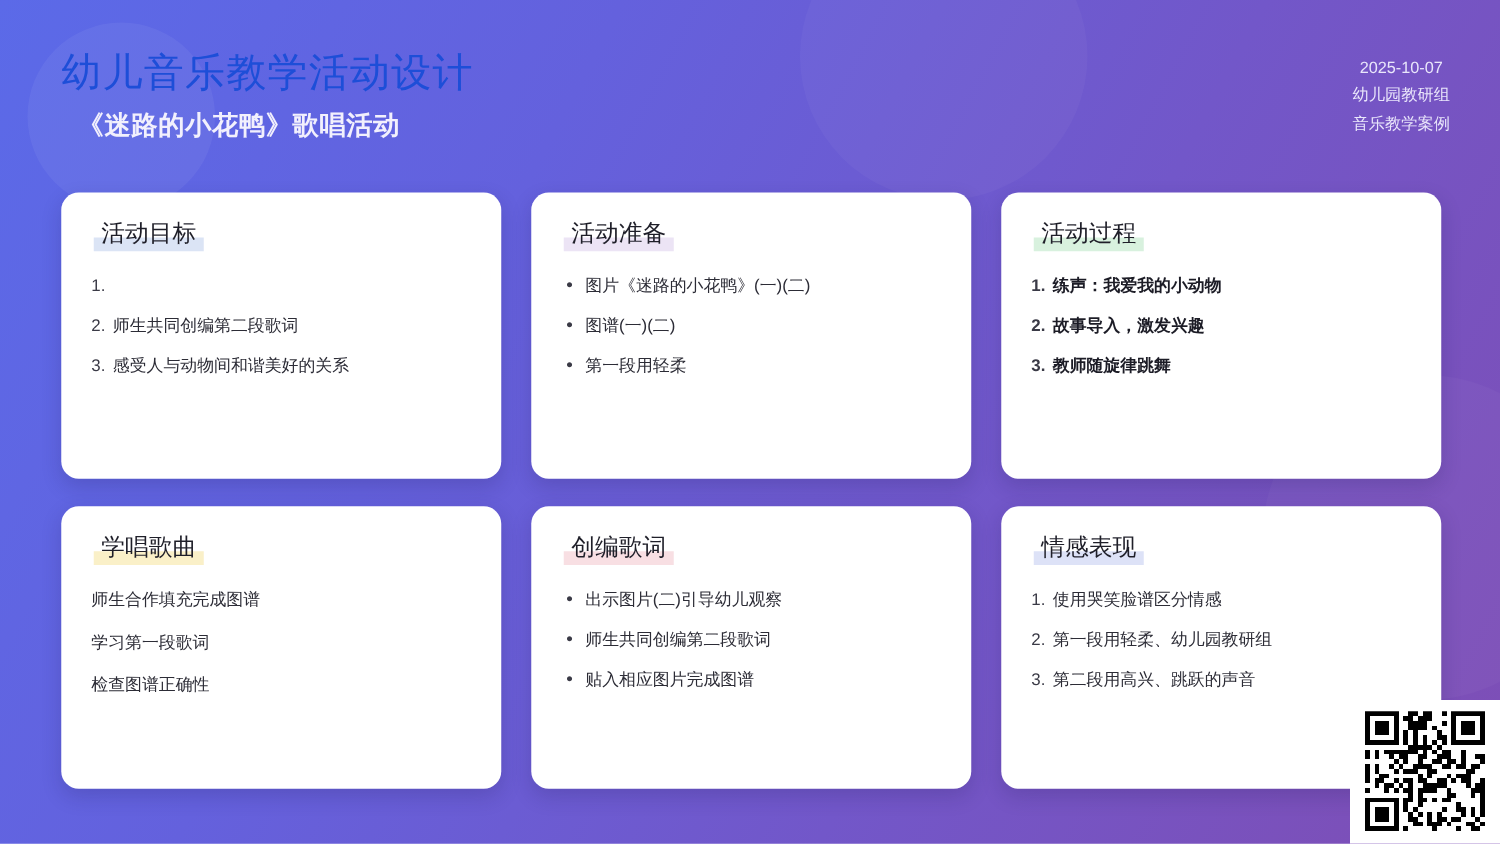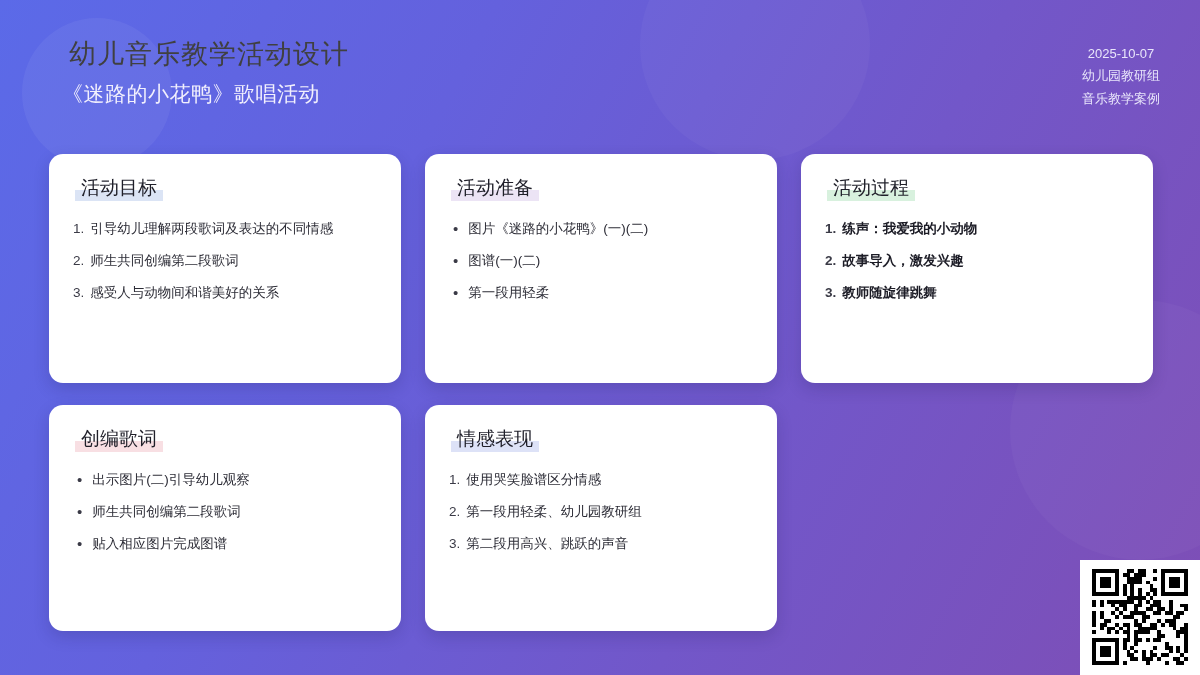--- a/index.html
+++ b/index.html
@@ -33,33 +33,32 @@
     position: absolute;
     left: 0; top: 0;
     width: 1200px; height: 150px;
     z-index: 3;
   }
   .header-left {
     position: absolute;
     left: 49px; top: 38px;
   }
   .deck-title {
-    font-size: 27px;
+    font-size: 32px;
     font-weight: 400;
-    color: #404040;
+    color: #1d4ed8;
     letter-spacing: 1px;
     line-height: 1.25;
     white-space: nowrap;
-    margin-left: 20px;
   }
   .deck-subtitle {
     margin-top: 8px;
     margin-left: 13px;
     font-size: 21px;
-    font-weight: 400;
+    font-weight: 700;
     color: #f2f0fd;
     letter-spacing: 0.5px;
     white-space: nowrap;
   }
   .header-meta {
     position: absolute;
     right: 40px; top: 43px;
     text-align: center;
   }
   .header-meta .meta-line {
@@ -175,21 +174,20 @@
     <div class="meta-line">2025-10-07</div>
     <div class="meta-line">幼儿园教研组</div>
     <div class="meta-line">音乐教学案例</div>
   </div>
 </div>
 
 <div class="card-grid" id="card-grid">
     <div class="card"><div class="card-title" style="--hl: #dbe4f5;">活动目标</div><div class="card-body">
         <div class="item-row">
           <span class="item-marker">1.</span>
-          <span class="item-text">引导幼儿理解两段歌词及表达的不同情感</span>
         </div>
         <div class="item-row">
           <span class="item-marker">2.</span>
           <span class="item-text">师生共同创编第二段歌词</span>
         </div>
         <div class="item-row">
           <span class="item-marker">3.</span>
           <span class="item-text">感受人与动物间和谐美好的关系</span>
         </div>
       </div></div>
@@ -212,20 +210,31 @@
           <span class="item-marker">1.</span>
           <span class="item-text">练声：我爱我的小动物</span>
         </div>
         <div class="item-row">
           <span class="item-marker">2.</span>
           <span class="item-text">故事导入，激发兴趣</span>
         </div>
         <div class="item-row">
           <span class="item-marker">3.</span>
           <span class="item-text">教师随旋律跳舞</span>
+        </div>
+      </div></div>
+    <div class="card"><div class="card-title" style="--hl: #faf0c8;">学唱歌曲</div><div class="card-body body-plain">
+        <div class="item-row">
+          <span class="item-text">师生合作填充完成图谱</span>
+        </div>
+        <div class="item-row">
+          <span class="item-text">学习第一段歌词</span>
+        </div>
+        <div class="item-row">
+          <span class="item-text">检查图谱正确性</span>
         </div>
       </div></div>
     <div class="card"><div class="card-title" style="--hl: #f8dfe3;">创编歌词</div><div class="card-body">
         <div class="item-row">
           <span class="item-marker marker-bullet">•</span>
           <span class="item-text">出示图片(二)引导幼儿观察</span>
         </div>
         <div class="item-row">
           <span class="item-marker marker-bullet">•</span>
           <span class="item-text">师生共同创编第二段歌词</span>

